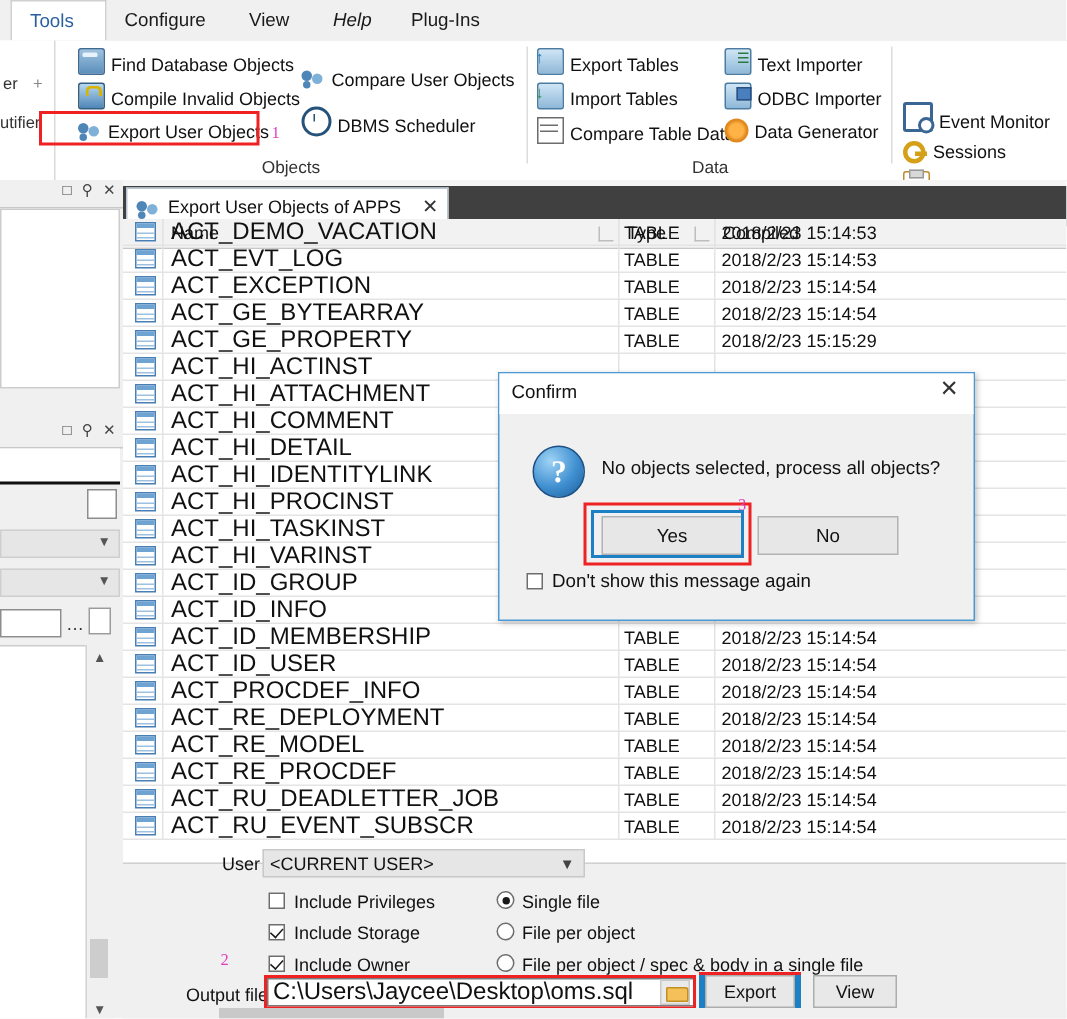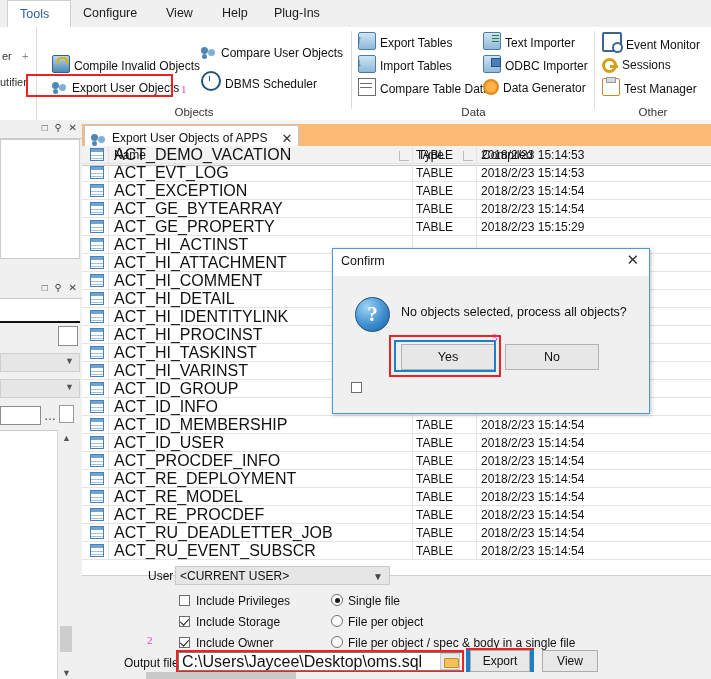--- a/index.html
+++ b/index.html
@@ -83,21 +83,21 @@
   .sm-box{position:absolute;background:#fff;border:1px solid #8d8d8d;box-sizing:border-box;}
   .sm-combo{position:absolute;background:#e6e6e6;border:1px solid #cfcfcf;box-sizing:border-box;}
   .sm-combo .chev{position:absolute;right:5px;top:2px;font-size:9px;color:#555;}
   .dots-btn{position:absolute;font-size:12px;color:#333;letter-spacing:1px;}
   
   .vscroll{position:absolute;background:#f0f0f0;border-left:1px solid #d4d4d4;box-sizing:border-box;}
   .vscroll .arrow{position:absolute;left:0;width:100%;text-align:center;font-size:9px;color:#555;}
   .vscroll .thumb{position:absolute;left:2px;width:12px;background:#cdcdcd;}
   
   #docarea{position:absolute;left:82px;top:120px;width:629px;height:559px;background:#f5f5f5;}
-  #tabstrip{position:absolute;left:0;top:4px;width:629px;height:26px;background:#fdba74;border-bottom:1px solid #cdd6e0;}
+  #tabstrip{position:absolute;left:0;top:4px;width:629px;height:26px;background:#404040;border-bottom:1px solid #cdd6e0;}
   #doctab{
     position:absolute;left:2px;top:1px;height:25px;background:#ffffff;
     border:1px solid #b9c6d4;border-bottom:none;box-sizing:border-box;padding:0 6px;
     display:flex;align-items:center;gap:6px;font-size:12px;color:#111;
   }
   #doctab .tabicon{width:15px;height:14px;position:relative;}
   #doctab .tabclose{color:#333;font-size:13px;margin-left:8px;cursor:pointer;}
   
   #grid{position:absolute;left:0;top:26px;width:629px;height:533px;background:#fff;overflow:hidden;}
   #gridhdr{position:absolute;left:0;top:0;width:629px;height:19px;background:#f2f2f2;border-bottom:1px solid #c8c8c8;}
@@ -172,32 +172,35 @@
   #hscroll .th{position:absolute;left:0;top:0;width:150px;height:7px;background:#c9c9c9;}
 </style>
 </head>
 <body>
 
 <div id="menubar">
   <div class="mleft"></div>
   <div class="menu-item active" style="left:7px;width:64px;"><span>Tools</span></div>
   <div class="menu-item" style="left:71px;"><span>Configure</span></div>
   <div class="menu-item" style="left:154px;"><span>View</span></div>
-  <div class="menu-item" style="left:210px;"><span>Help</span></div>
+  <div class="menu-item" style="left:210px;font-style:italic;"><span>Help</span></div>
   <div class="menu-item" style="left:262px;"><span>Plug-Ins</span></div>
 </div>
 
 <div id="ribbon">
   <div class="ribbon-left-strip">
     <span class="strip-txt" style="left:2px;top:23px;">er</span>
     <span class="strip-txt" style="left:22px;top:23px;color:#888;">+</span>
     <span class="strip-txt" style="left:0px;top:49px;">utifier</span>
   </div>
 
   <div class="rgroup" style="left:36px;width:316px;">
+    <div class="ritem" style="left:16px;top:5px;">
+      <span class="ico ic-db"></span><span class="lbl">Find Database Objects</span>
+    </div>
     <div class="ritem" style="left:16px;top:51px;">
       <span class="ico ic-users"></span><span class="lbl">Export User Objects</span>
     </div>
     <div class="ritem" style="left:16px;top:28px;">
       <span class="ico ic-lock"></span><span class="lbl">Compile Invalid Objects</span>
     </div>
     <div class="ritem" style="left:165px;top:16px;">
       <span class="ico ic-users"></span><span class="lbl">Compare User Objects</span>
     </div>
     <div class="ritem" style="left:165px;top:44px;">
@@ -223,21 +226,21 @@
     <div class="ritem" style="left:131px;top:28px;">
       <span class="ico ic-odbc"></span><span class="lbl">ODBC Importer</span>
     </div>
     <div class="ritem" style="left:131px;top:51px;">
       <span class="ico ic-gear"></span><span class="lbl">Data Generator</span>
     </div>
     <div class="glabel">Data</div>
     <div class="sep"></div>
   </div>
 
-  <div class="rgroup" style="left:595px;width:116px;">
+  <div class="rgroup" style="left:595px;width:116px;margin-top:36px;">
     <div class="ritem" style="left:7px;top:5px;">
       <span class="ico ic-mon"></span><span class="lbl">Event Monitor</span>
     </div>
     <div class="ritem" style="left:7px;top:28px;">
       <span class="ico ic-key"></span><span class="lbl">Sessions</span>
     </div>
     <div class="ritem" style="left:7px;top:51px;">
       <span class="ico ic-clip"></span><span class="lbl">Test Manager</span>
     </div>
     <div class="glabel">Other</div>
@@ -554,16 +557,17 @@
 <div id="dlg">
   <div class="title">
     <span class="t">Confirm</span>
     <span class="x">✕</span>
   </div>
   <div class="qicon"></div>
   <div class="msg">No objects selected, process all objects?</div>
   <div class="dlgbtn" style="left:172px;top:95px;width:94px;"><span>No</span></div>
   <div class="dlgbtn" style="left:68px;top:95px;width:94px;"><span>Yes</span></div>
   <div class="cb dcb"></div>
+  <span class="dcbtxt">Don't show this message again</span>
 </div>
 <div id="yesfocus"></div>
 <div class="redbox" style="left:389px;top:335px;width:112px;height:42px;"></div>
 <span class="annot" style="left:492px;top:331px;">3</span>
 
 </body></html>

